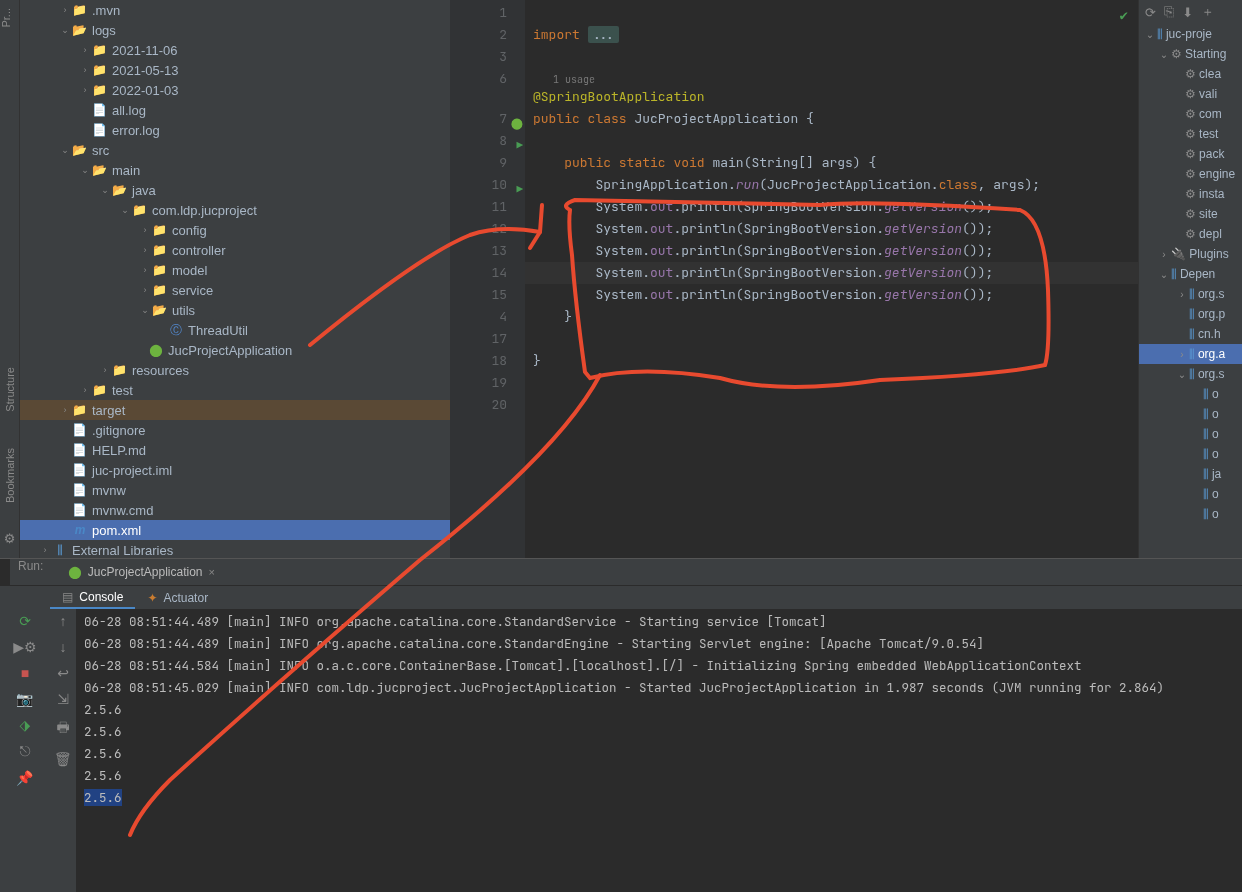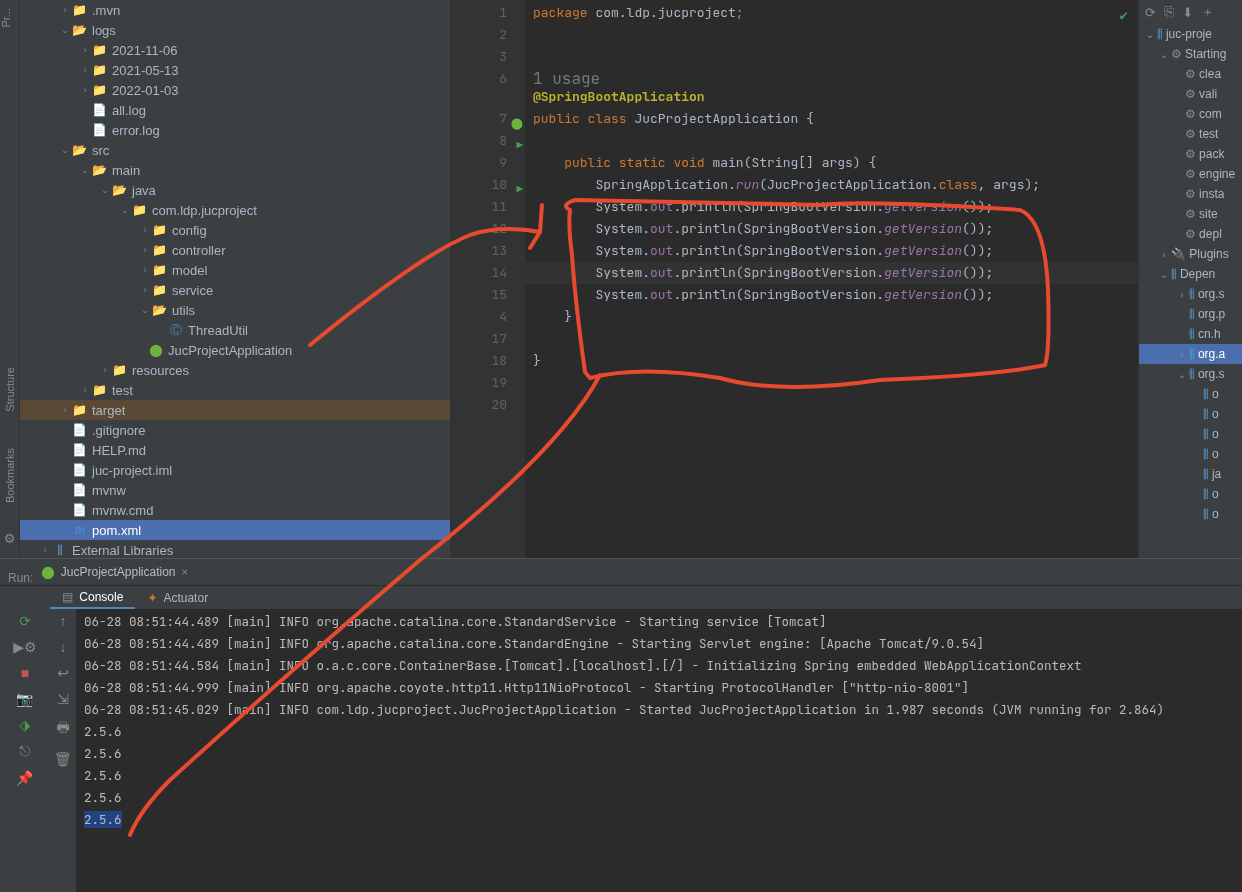--- a/index.html
+++ b/index.html
@@ -34,40 +34,40 @@
 .editor { flex: 1; display: flex; background: #2b2b2b; font-family: "JetBrains Mono", Menlo, Consolas, monospace; font-size: 13px; position: relative; }
 .gutter { width: 75px; background: #313335; color: #606366; text-align: right; user-select: none; padding-top: 2px; }
 .gutter-row { height: 22px; line-height: 22px; padding-right: 18px; position: relative; }
 .gutter-ic { position:absolute; right:2px; top:4px; font-size:11px; }
 .run-tri { color:#499c54; }
 .status-ic { position:absolute; top:6px; right:10px; color:#499c54; font-size:14px; z-index:5; }
 .code-body { flex:1; padding-top:2px; position:relative; }
 .code-line { height: 22px; line-height: 22px; white-space: pre; padding-left: 8px; }
 .code-line.cur { background: #323232; }
 .kw { color: #cc7832; }
-.ann { color: #bbb529; font-weight: bold; }
+.ann { color: #bbb529; }
 .mth { color: #9876aa; font-style: italic; }
 .fld { color: #9876aa; }
-.usage { color: #787878; font-size: 16px; }
+.usage { color: #787878; font-size: 10px; margin-left: 20px; }
 .fold-box { background:#3b514d; color:#a9b7c6; padding:0 4px; border-radius:2px; }
 
 
 .right-panel { width: 104px; background: #3c3f41; border-left: 1px solid #323232; overflow: hidden; }
 .rp-toolbar { height: 24px; display:flex; align-items:center; gap:8px; padding:0 6px; color:#8a8a8a; font-size:13px; }
 .rp-toolbar span { cursor:pointer; }
 .rp-tree { font-size: 12px; }
 .rp-row { display:flex; align-items:center; height:20px; white-space:nowrap; cursor:pointer; overflow:hidden; }
 .rp-row.sel { background:#4b6eaf; color:#fff; }
 .rp-ic { display:inline-flex; width:14px; justify-content:center; font-size:10px; color:#8a8a8a; }
 .gear { color:#8a8a8a; }
 .bars { color:#5a9bd5; }
 
 
 .run-panel { height: 334px; background: #2b2b2b; border-top: 1px solid #555; display:flex; flex-direction:column; }
-.run-header { height: 26px; background:#3c3f41; display:flex; align-items:flex-end; padding:0 8px; gap:0; font-size:12px; }
+.run-header { height: 26px; background:#3c3f41; display:flex; align-items:flex-start; padding:0 8px; gap:17px; font-size:12px;margin-left:10px; }
 .run-label { color:#8a8a8a; }
 .run-tab { display:flex; align-items:center; gap:6px; color:#bbb; padding:0 8px; height:100%; }
 .run-tab .close-x { color:#888; font-size:11px; cursor:pointer; }
 .run-subhdr { height:24px; background:#3c3f41; border-top:1px solid #2b2b2b; display:flex; align-items:center; }
 .run-subtab { padding:0 12px; height:100%; display:flex; align-items:center; gap:6px; cursor:pointer; font-size:12px; }
 .run-subtab.active { border-bottom:2px solid #4a88c7; color:#fff; }
 .run-body { flex:1; display:flex; overflow:hidden; }
 .run-side { width:50px; background:#3c3f41; display:flex; flex-direction:column; align-items:center; padding-top:4px; gap:10px; }
 .run-side-col2 { width:26px; background:#3c3f41; display:flex; flex-direction:column; align-items:center; padding-top:4px; gap:10px; }
 .rs-btn { color:#8a8a8a; cursor:pointer; font-size:14px; }
@@ -245,22 +245,22 @@
       <div class="gutter-row"><span>13</span></div>
       <div class="gutter-row"><span>14</span></div>
       <div class="gutter-row cur"><span>15</span></div>
       <div class="gutter-row"><span>4</span></div>
       <div class="gutter-row"><span>17</span></div>
       <div class="gutter-row"><span>18</span></div>
       <div class="gutter-row"><span>19</span></div>
       <div class="gutter-row"><span>20</span></div>
     </div>
     <div class="code-body">
-      <div class="code-line"><span class="kw">package</span><span> com.ldp.jucproject</span><span class="kw">;</span></div>
-      <div class="code-line"></div>
+      <div class="code-line"></div>
+      <div class="code-line"><span class="kw">import</span> <span class="fold-box">...</span></div>
       <div class="code-line"></div>
       <div class="code-line" style="height:18px"><span class="usage">1 usage</span></div>
       <div class="code-line"><span class="ann">@SpringBootApplication</span></div>
       <div class="code-line"><span class="kw">public </span><span class="kw">class </span><span>JucProjectApplication {</span></div>
       <div class="code-line"></div>
       <div class="code-line"><span class="kw">    public </span><span class="kw">static </span><span class="kw">void </span><span>main</span><span>(String[] args) {</span></div>
       <div class="code-line"><span>        SpringApplication.</span><span class="mth">run</span><span>(JucProjectApplication.</span><span class="kw">class</span><span>, args);</span></div>
       <div class="code-line"><span>        System.</span><span class="fld">out</span><span>.println(SpringBootVersion.</span><span class="mth">getVersion</span><span>());</span></div>
       <div class="code-line"><span>        System.</span><span class="fld">out</span><span>.println(SpringBootVersion.</span><span class="mth">getVersion</span><span>());</span></div>
       <div class="code-line"><span>        System.</span><span class="fld">out</span><span>.println(SpringBootVersion.</span><span class="mth">getVersion</span><span>());</span></div>
@@ -345,21 +345,20 @@
       <span class="rs-btn">↓</span>
       <span class="rs-btn">↩</span>
       <span class="rs-btn">⇲</span>
       <span class="rs-btn">🖶</span>
       <span class="rs-btn">🗑</span>
     </div>
     <div class="console">
       <div class="console-line">06-28 08:51:44.489 [main] INFO org.apache.catalina.core.StandardService - Starting service [Tomcat]</div>
       <div class="console-line">06-28 08:51:44.489 [main] INFO org.apache.catalina.core.StandardEngine - Starting Servlet engine: [Apache Tomcat/9.0.54]</div>
       <div class="console-line">06-28 08:51:44.584 [main] INFO o.a.c.core.ContainerBase.[Tomcat].[localhost].[/] - Initializing Spring embedded WebApplicationContext</div>
-      <div class="console-line">06-28 08:51:44.999 [main] INFO org.apache.coyote.http11.Http11NioProtocol - Starting ProtocolHandler ["http-nio-8001"]</div>
       <div class="console-line">06-28 08:51:45.029 [main] INFO com.ldp.jucproject.JucProjectApplication - Started JucProjectApplication in 1.987 seconds (JVM running for 2.864)</div>
       <div class="console-line">2.5.6</div>
       <div class="console-line">2.5.6</div>
       <div class="console-line">2.5.6</div>
       <div class="console-line">2.5.6</div>
       <div class="console-line"><span class="sel">2.5.6</span></div>
     </div>
   </div>
 </div>
 

